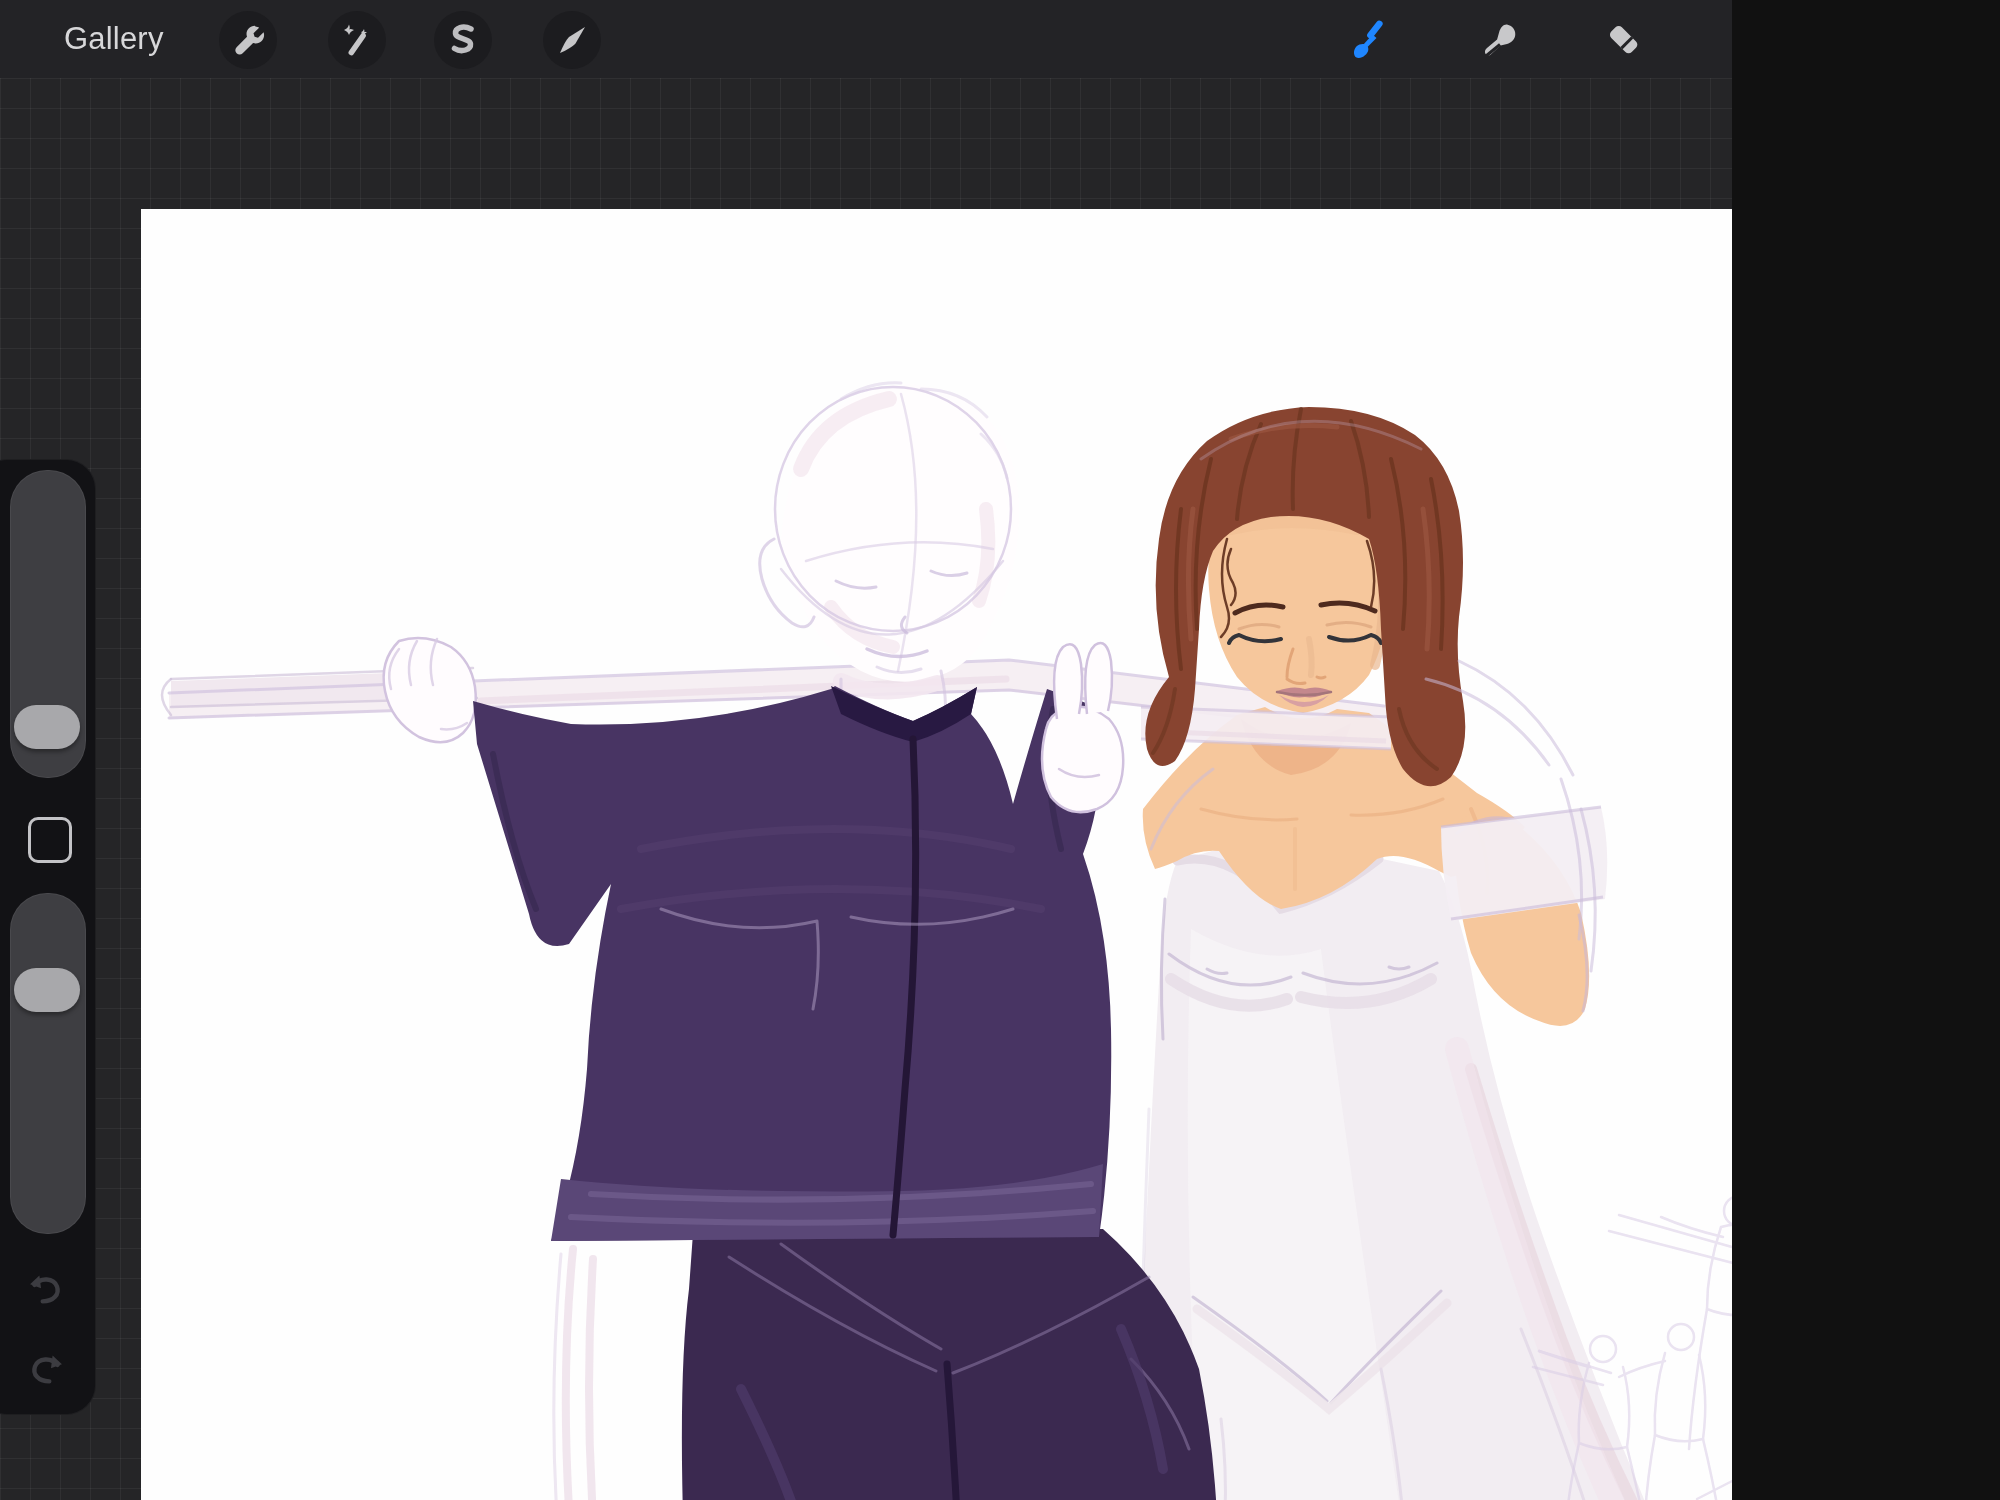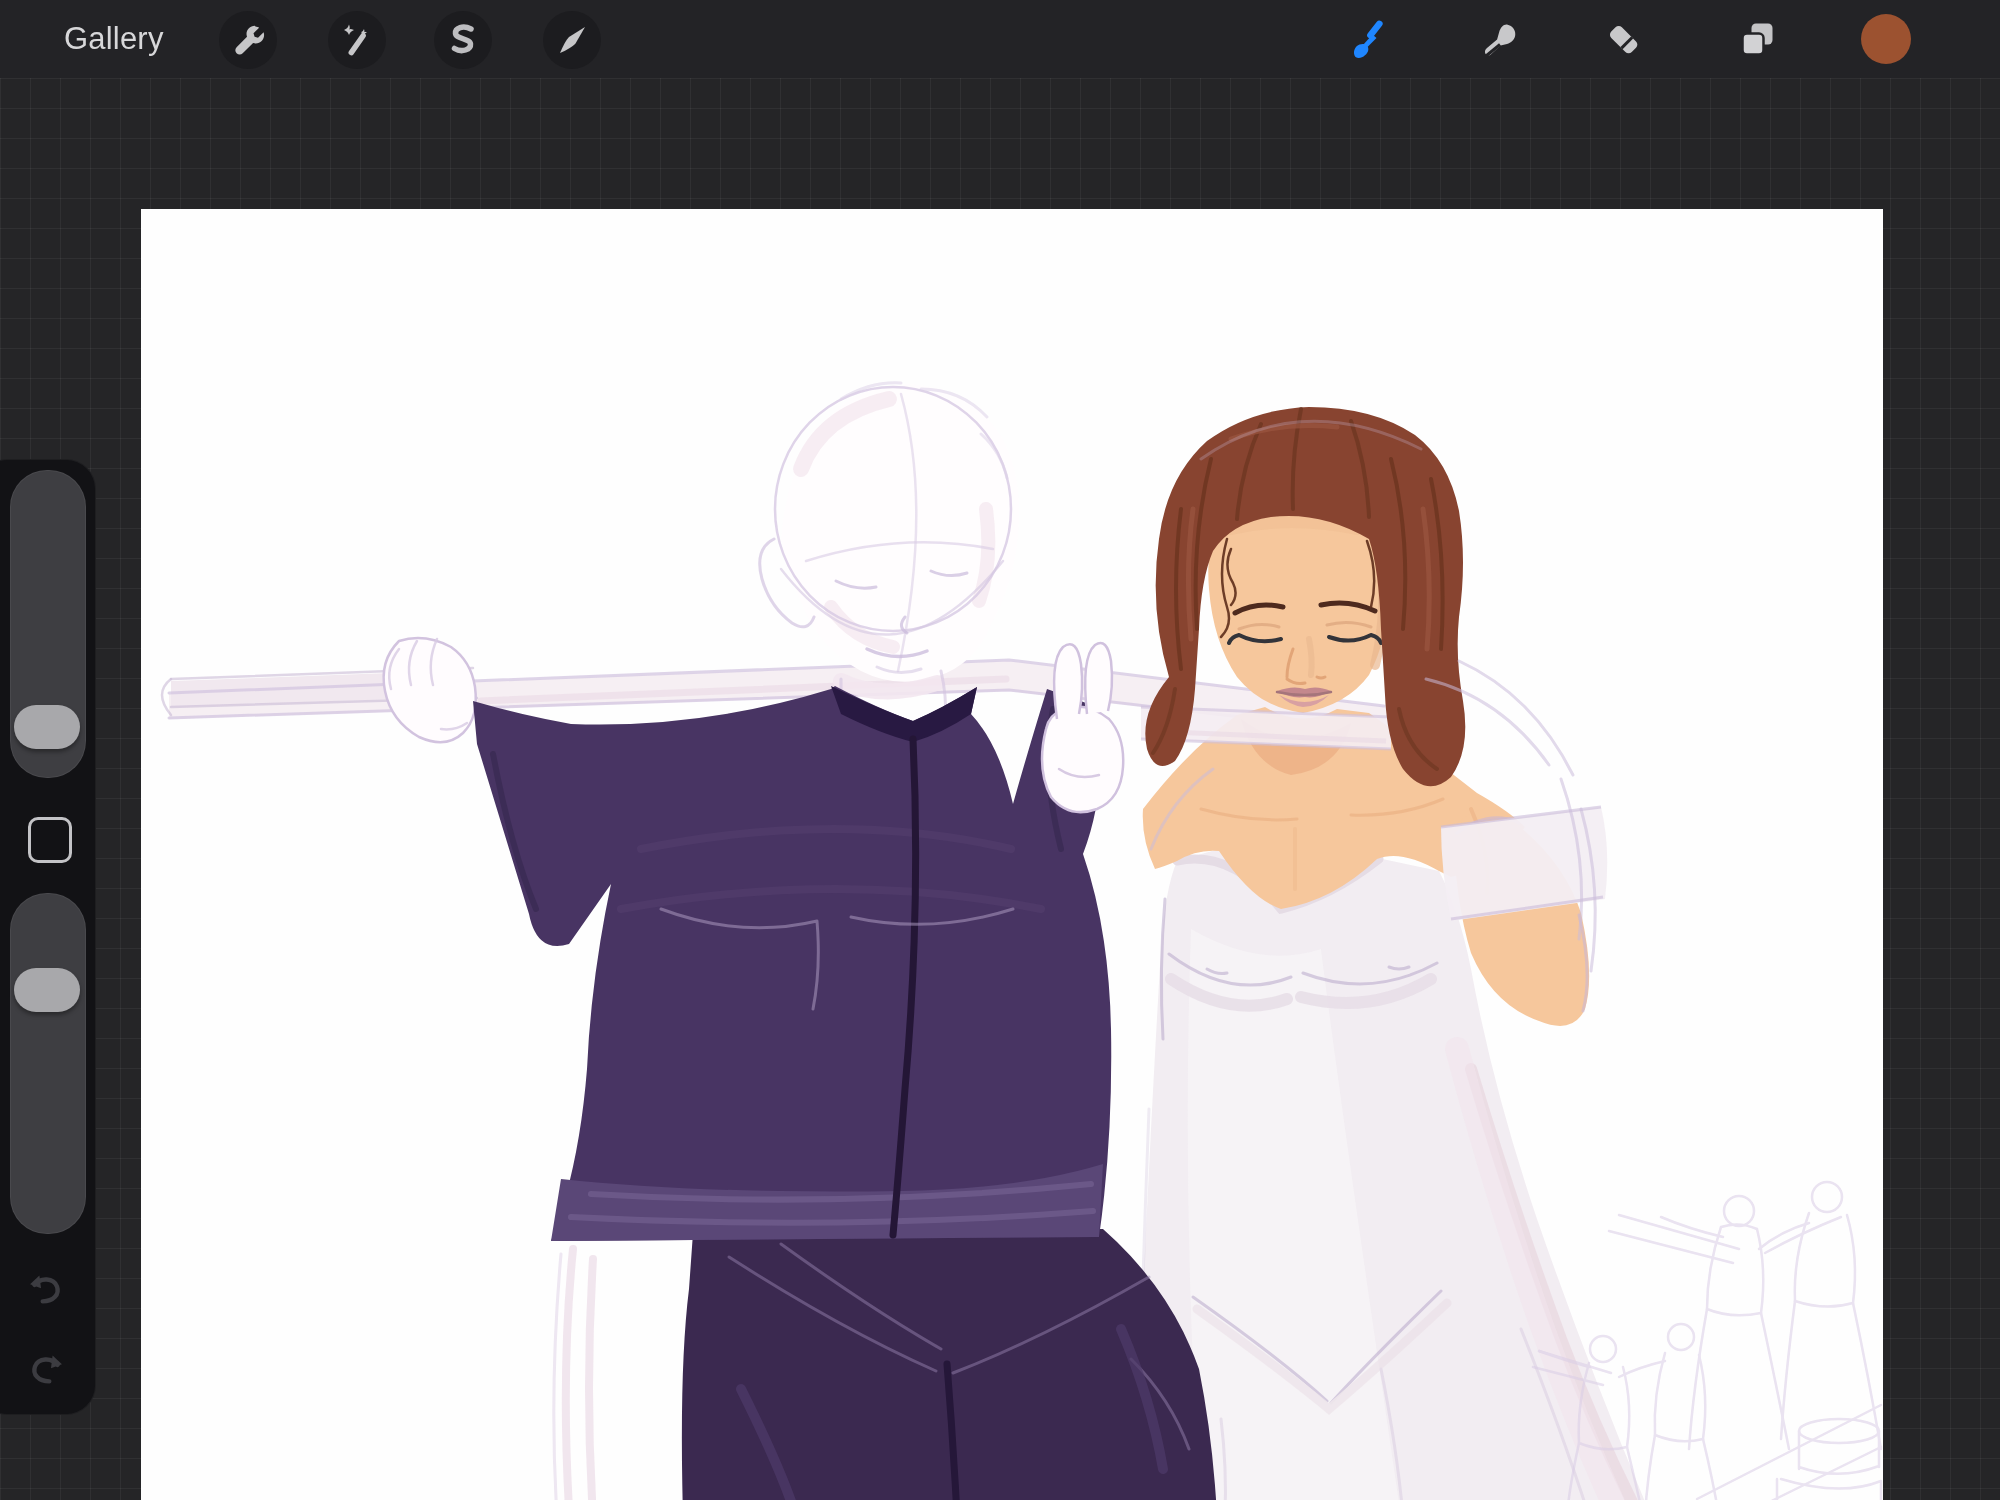--- a/index.html
+++ b/index.html
@@ -1,16 +1,16 @@
 <!DOCTYPE html>
 <html><head>
 <meta charset="utf-8">
 <style>
   html,body{margin:0;padding:0;background:#111;}
-  .stage{position:relative;width:2000px;height:1500px;overflow:hidden;
+  .stage{position:relative;width:1732px;height:1500px;overflow:hidden;
          font-family:"Liberation Sans","DejaVu Sans",sans-serif;background:#262627;}
   
   .topbar{position:absolute;left:0;top:0;width:2000px;height:78px;background:#232326;z-index:30;}
   .gallery-label{position:absolute;left:64px;top:0;height:78px;display:flex;align-items:center;
                  color:#d7d7d9;font-size:31px;letter-spacing:.2px;}
   .tool-circle{position:absolute;top:11px;width:58px;height:58px;border-radius:50%;
                background:#1c1c1f;display:flex;align-items:center;justify-content:center;}
   .flat-tool{position:absolute;top:17px;width:46px;height:46px;display:flex;align-items:center;justify-content:center;}
   .swatch-wrap{position:absolute;top:13px;width:52px;height:52px;}
   

